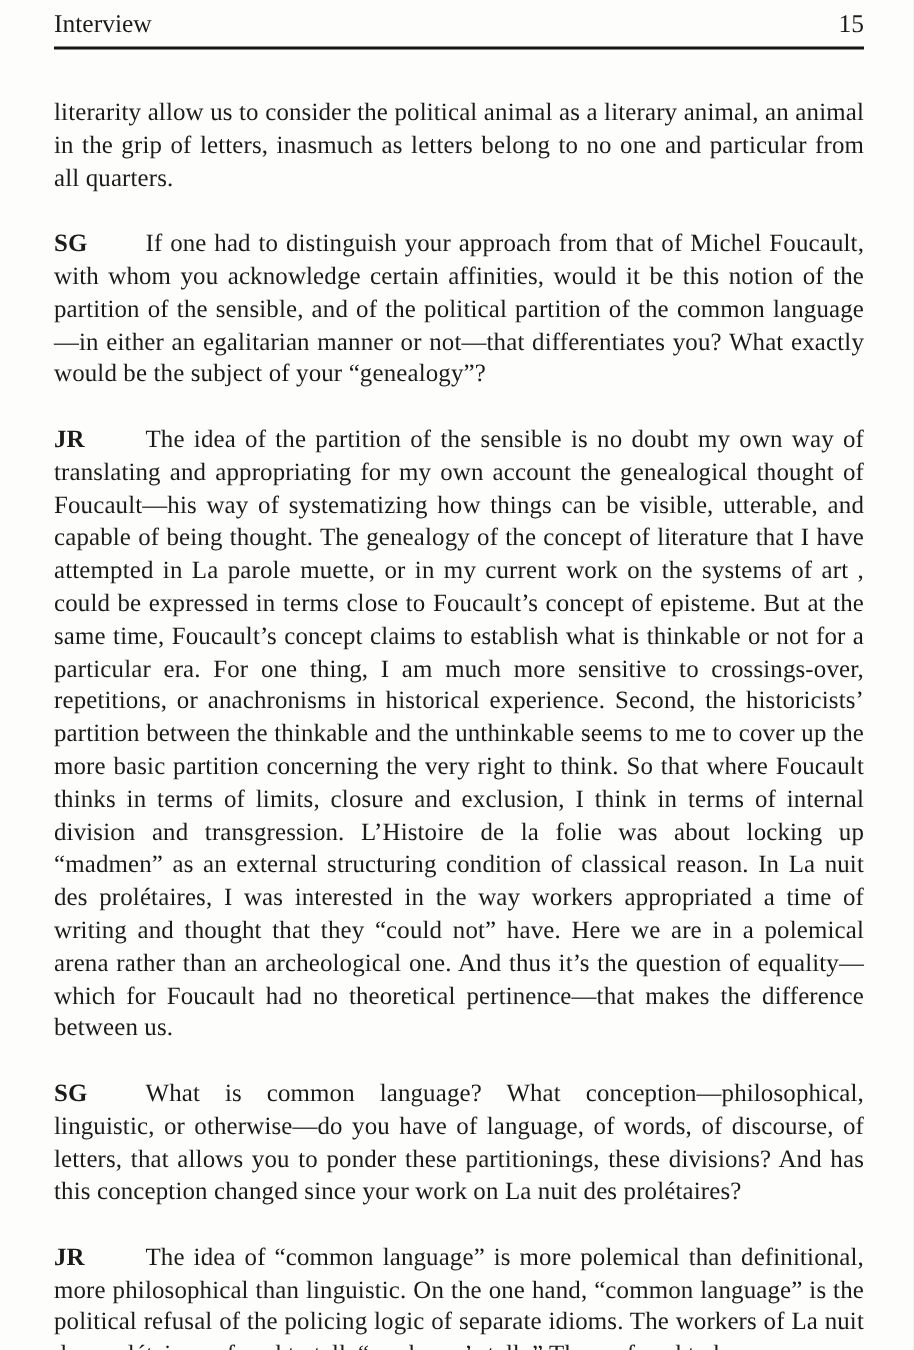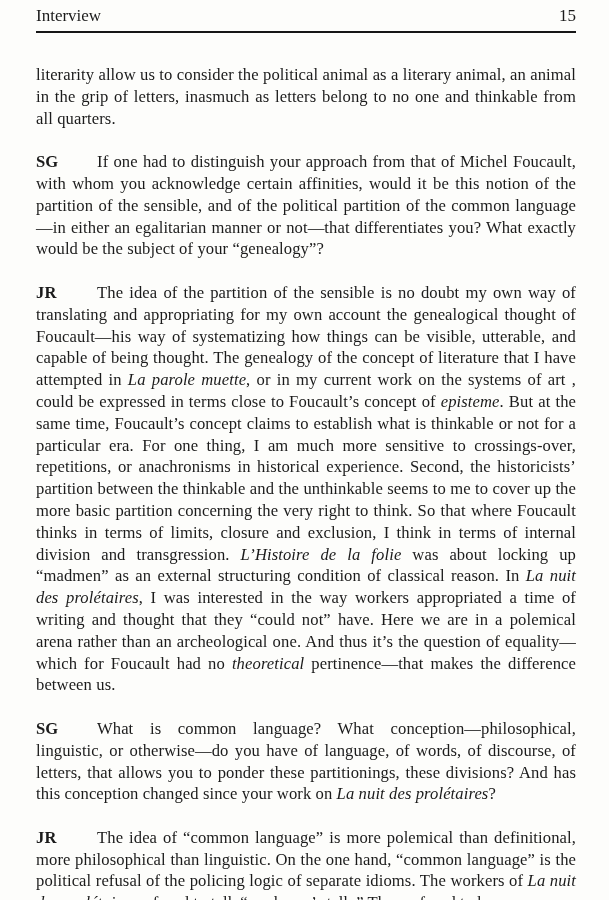--- a/index.html
+++ b/index.html
@@ -39,30 +39,30 @@
     margin-bottom:21.8px;
     letter-spacing:0.1px;
   }
   .para:last-child{margin-bottom:0;}
   .speaker{
     font-weight:bold;
     display:inline-block;
     width:61px;
     font-family:Liberation Serif, serif;
   }
-  .it{font-style:italic;}
+  .it{}
 </style>
 </head>
 <body>
 
 <div class="page">
   <div class="running-head">
     <span>Interview</span>
     <span>15</span>
   </div>
   <div class="body-text">
-    <p class="para"><span>literarity allow us to consider the political animal as a literary animal, an animal in the grip of letters, inasmuch as letters belong to no one and thinkable from all quarters.</span></p>
+    <p class="para"><span>literarity allow us to consider the political animal as a literary animal, an animal in the grip of letters, inasmuch as letters belong to no one and particular from all quarters.</span></p>
     <p class="para"><span class="speaker">SG</span><span>If one had to distinguish your approach from that of Michel Foucault, with whom you acknowledge certain affinities, would it be this notion of the partition of the sensible, and of the political partition of the common language—in either an egalitarian manner or not—that differentiates you? What exactly would be the subject of your “genealogy”?</span></p>
     <p class="para"><span class="speaker">JR</span><span>The idea of the partition of the sensible is no doubt my own way of translating and appropriating for my own account the genealogical thought of Foucault—his way of systematizing how things can be visible, utterable, and capable of being thought. The genealogy of the concept of literature that I have attempted in </span><span class="it">La parole muette</span><span>, or in my current work on the systems of art , could be expressed in terms close to Foucault’s concept of </span><span class="it">episteme</span><span>. But at the same time, Foucault’s concept claims to establish what is thinkable or not for a particular era. For one thing, I am much more sensitive to crossings-over, repetitions, or anachronisms in historical experience. Second, the historicists’ partition between the thinkable and the unthinkable seems to me to cover up the more basic partition concerning the very right to think. So that where Foucault thinks in terms of limits, closure and exclusion, I think in terms of internal division and transgression. </span><span class="it">L’Histoire de la folie</span><span> was about locking up “madmen” as an external structuring condition of classical reason. In </span><span class="it">La nuit des prolétaires</span><span>, I was interested in the way workers appropriated a time of writing and thought that they “could not” have. Here we are in a polemical arena rather than an archeological one. And thus it’s the question of equality—which for Foucault had no </span><span class="it">theoretical</span><span> pertinence—that makes the difference between us.</span></p>
     <p class="para"><span class="speaker">SG</span><span>What is common language? What conception—philosophical, linguistic, or otherwise—do you have of language, of words, of discourse, of letters, that allows you to ponder these partitionings, these divisions? And has this conception changed since your work on </span><span class="it">La nuit des prolétaires</span><span>?</span></p>
     <p class="para"><span class="speaker">JR</span><span>The idea of “common language” is more polemical than definitional, more philosophical than linguistic. On the one hand, “common language” is the political refusal of the policing logic of separate idioms. The workers of </span><span class="it">La nuit des prolétaires</span><span> refused to talk “workmen’s talk.” They refused to be</span></p>
   </div>
 </div>
 
 </body></html>

